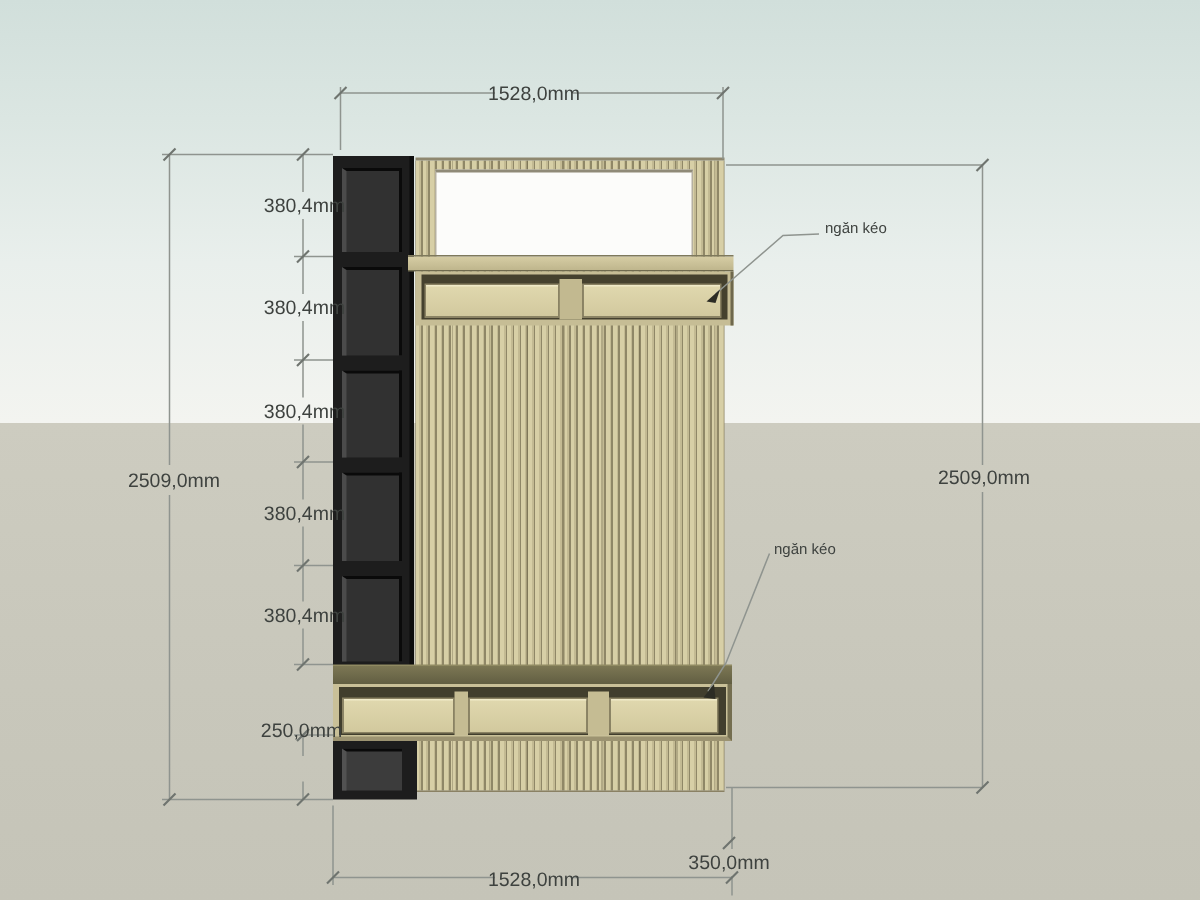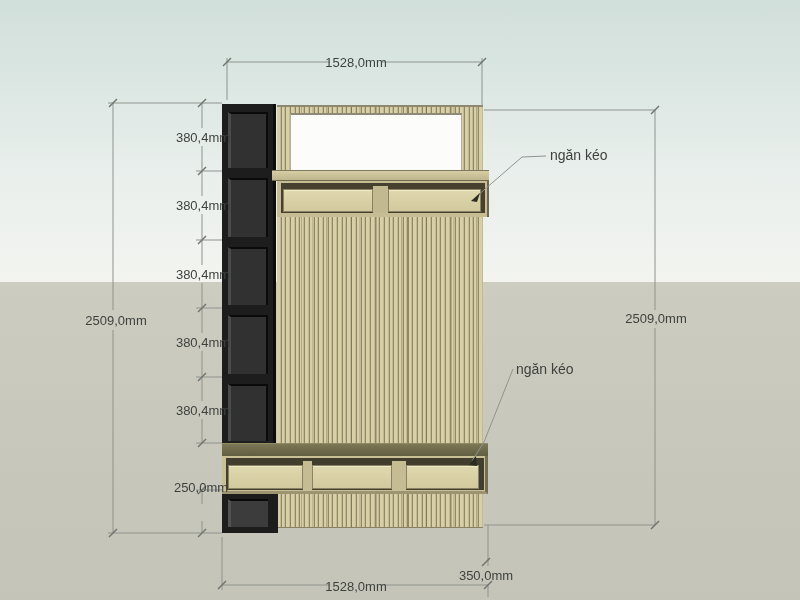--- a/index.html
+++ b/index.html
@@ -51,21 +51,21 @@
   .bench .d1{left:6px;top:9px;width:75px;height:24px;}
   .bench .d2{left:90px;top:9px;width:80px;height:24px;}
   .bench .d3{left:184px;top:9px;width:73px;height:24px;}
   .bench .divider{position:absolute;top:5px;height:29px;background:#c5bc93;}
   .bench .v1{left:81px;width:9px;}
   .bench .v2{left:170px;width:14px;}
   
   svg.dims{position:absolute;left:0;top:0;}
   .dim-label{position:absolute;transform:translate(-50%,-50%);
     font-size:13px;color:#3e423f;white-space:nowrap;letter-spacing:0;}
-  .callout{position:absolute;font-size:14px;color:#3e423f;white-space:nowrap;}
+  .callout{position:absolute;font-size:10px;color:#3e423f;white-space:nowrap;}
 </style>
 </head>
 <body>
 
 <div id="stage">
 
   <div class="sky"></div>
   <div class="ground"></div>
 
   <div class="slat-panel"></div>

